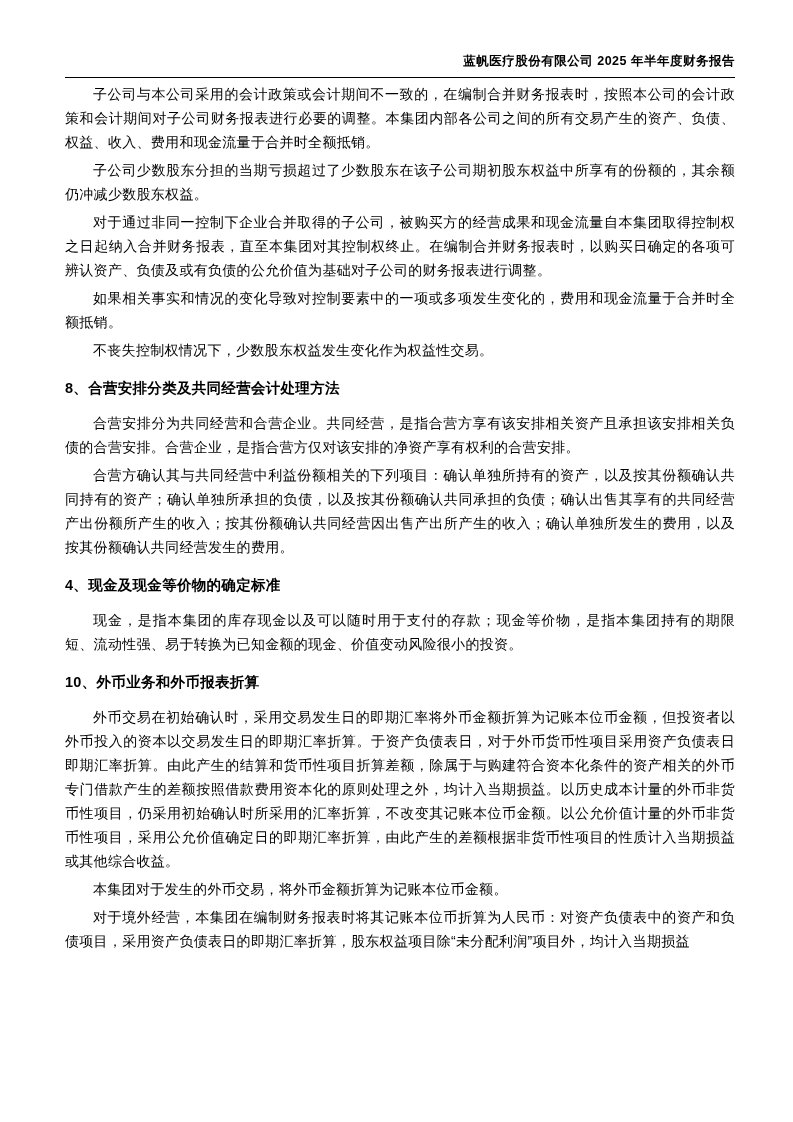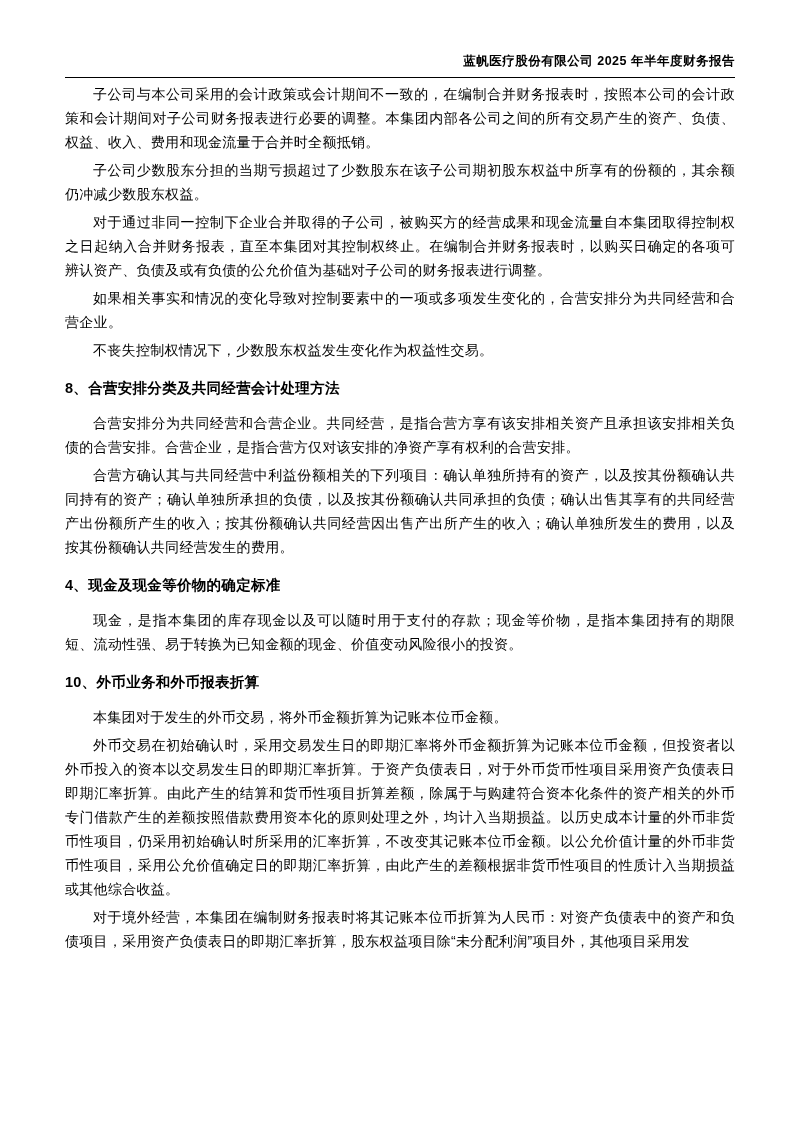--- a/index.html
+++ b/index.html
@@ -58,28 +58,28 @@
 <div class="page">
 
   <div class="header">
     <span>蓝帆医疗股份有限公司 2025 年半年度财务报告</span>
   </div>
 
   <div class="body-text">
     <p class="para">子公司与本公司采用的会计政策或会计期间不一致的，在编制合并财务报表时，按照本公司的会计政策和会计期间对子公司财务报表进行必要的调整。本集团内部各公司之间的所有交易产生的资产、负债、权益、收入、费用和现金流量于合并时全额抵销。</p>
     <p class="para">子公司少数股东分担的当期亏损超过了少数股东在该子公司期初股东权益中所享有的份额的，其余额仍冲减少数股东权益。</p>
     <p class="para">对于通过非同一控制下企业合并取得的子公司，被购买方的经营成果和现金流量自本集团取得控制权之日起纳入合并财务报表，直至本集团对其控制权终止。在编制合并财务报表时，以购买日确定的各项可辨认资产、负债及或有负债的公允价值为基础对子公司的财务报表进行调整。</p>
-    <p class="para">如果相关事实和情况的变化导致对控制要素中的一项或多项发生变化的，合营安排分为共同经营和合营企业。</p>
+    <p class="para">如果相关事实和情况的变化导致对控制要素中的一项或多项发生变化的，费用和现金流量于合并时全额抵销。</p>
     <p class="para">不丧失控制权情况下，少数股东权益发生变化作为权益性交易。</p>
     <h2 class="heading">8、合营安排分类及共同经营会计处理方法</h2>
     <p class="para">合营安排分为共同经营和合营企业。共同经营，是指合营方享有该安排相关资产且承担该安排相关负债的合营安排。合营企业，是指合营方仅对该安排的净资产享有权利的合营安排。</p>
     <p class="para">合营方确认其与共同经营中利益份额相关的下列项目：确认单独所持有的资产，以及按其份额确认共同持有的资产；确认单独所承担的负债，以及按其份额确认共同承担的负债；确认出售其享有的共同经营产出份额所产生的收入；按其份额确认共同经营因出售产出所产生的收入；确认单独所发生的费用，以及按其份额确认共同经营发生的费用。</p>
     <h2 class="heading">4、现金及现金等价物的确定标准</h2>
     <p class="para">现金，是指本集团的库存现金以及可以随时用于支付的存款；现金等价物，是指本集团持有的期限短、流动性强、易于转换为已知金额的现金、价值变动风险很小的投资。</p>
     <h2 class="heading">10、外币业务和外币报表折算</h2>
+    <p class="para">外币交易在初始确认时，采用交易发生日的即期汇率将外币金额折算为记账本位币金额，但投资者以外币投入的资本以交易发生日的即期汇率折算。于资产负债表日，对于外币货币性项目采用资产负债表日即期汇率折算。由此产生的结算和货币性项目折算差额，除属于与购建符合资本化条件的资产相关的外币专门借款产生的差额按照借款费用资本化的原则处理之外，均计入当期损益。以历史成本计量的外币非货币性项目，仍采用初始确认时所采用的汇率折算，不改变其记账本位币金额。以公允价值计量的外币非货币性项目，采用公允价值确定日的即期汇率折算，由此产生的差额根据非货币性项目的性质计入当期损益或其他综合收益。</p>
     <p class="para">本集团对于发生的外币交易，将外币金额折算为记账本位币金额。</p>
-    <p class="para">外币交易在初始确认时，采用交易发生日的即期汇率将外币金额折算为记账本位币金额，但投资者以外币投入的资本以交易发生日的即期汇率折算。于资产负债表日，对于外币货币性项目采用资产负债表日即期汇率折算。由此产生的结算和货币性项目折算差额，除属于与购建符合资本化条件的资产相关的外币专门借款产生的差额按照借款费用资本化的原则处理之外，均计入当期损益。以历史成本计量的外币非货币性项目，仍采用初始确认时所采用的汇率折算，不改变其记账本位币金额。以公允价值计量的外币非货币性项目，采用公允价值确定日的即期汇率折算，由此产生的差额根据非货币性项目的性质计入当期损益或其他综合收益。</p>
-    <p class="para">对于境外经营，本集团在编制财务报表时将其记账本位币折算为人民币：对资产负债表中的资产和负债项目，采用资产负债表日的即期汇率折算，股东权益项目除“未分配利润”项目外，其他项目采用发</p>
+    <p class="para">对于境外经营，本集团在编制财务报表时将其记账本位币折算为人民币：对资产负债表中的资产和负债项目，采用资产负债表日的即期汇率折算，股东权益项目除“未分配利润”项目外，均计入当期损益</p>
   </div>
 
   <div class="page-number">22</div>
 
 </div>
 
 </body></html>

